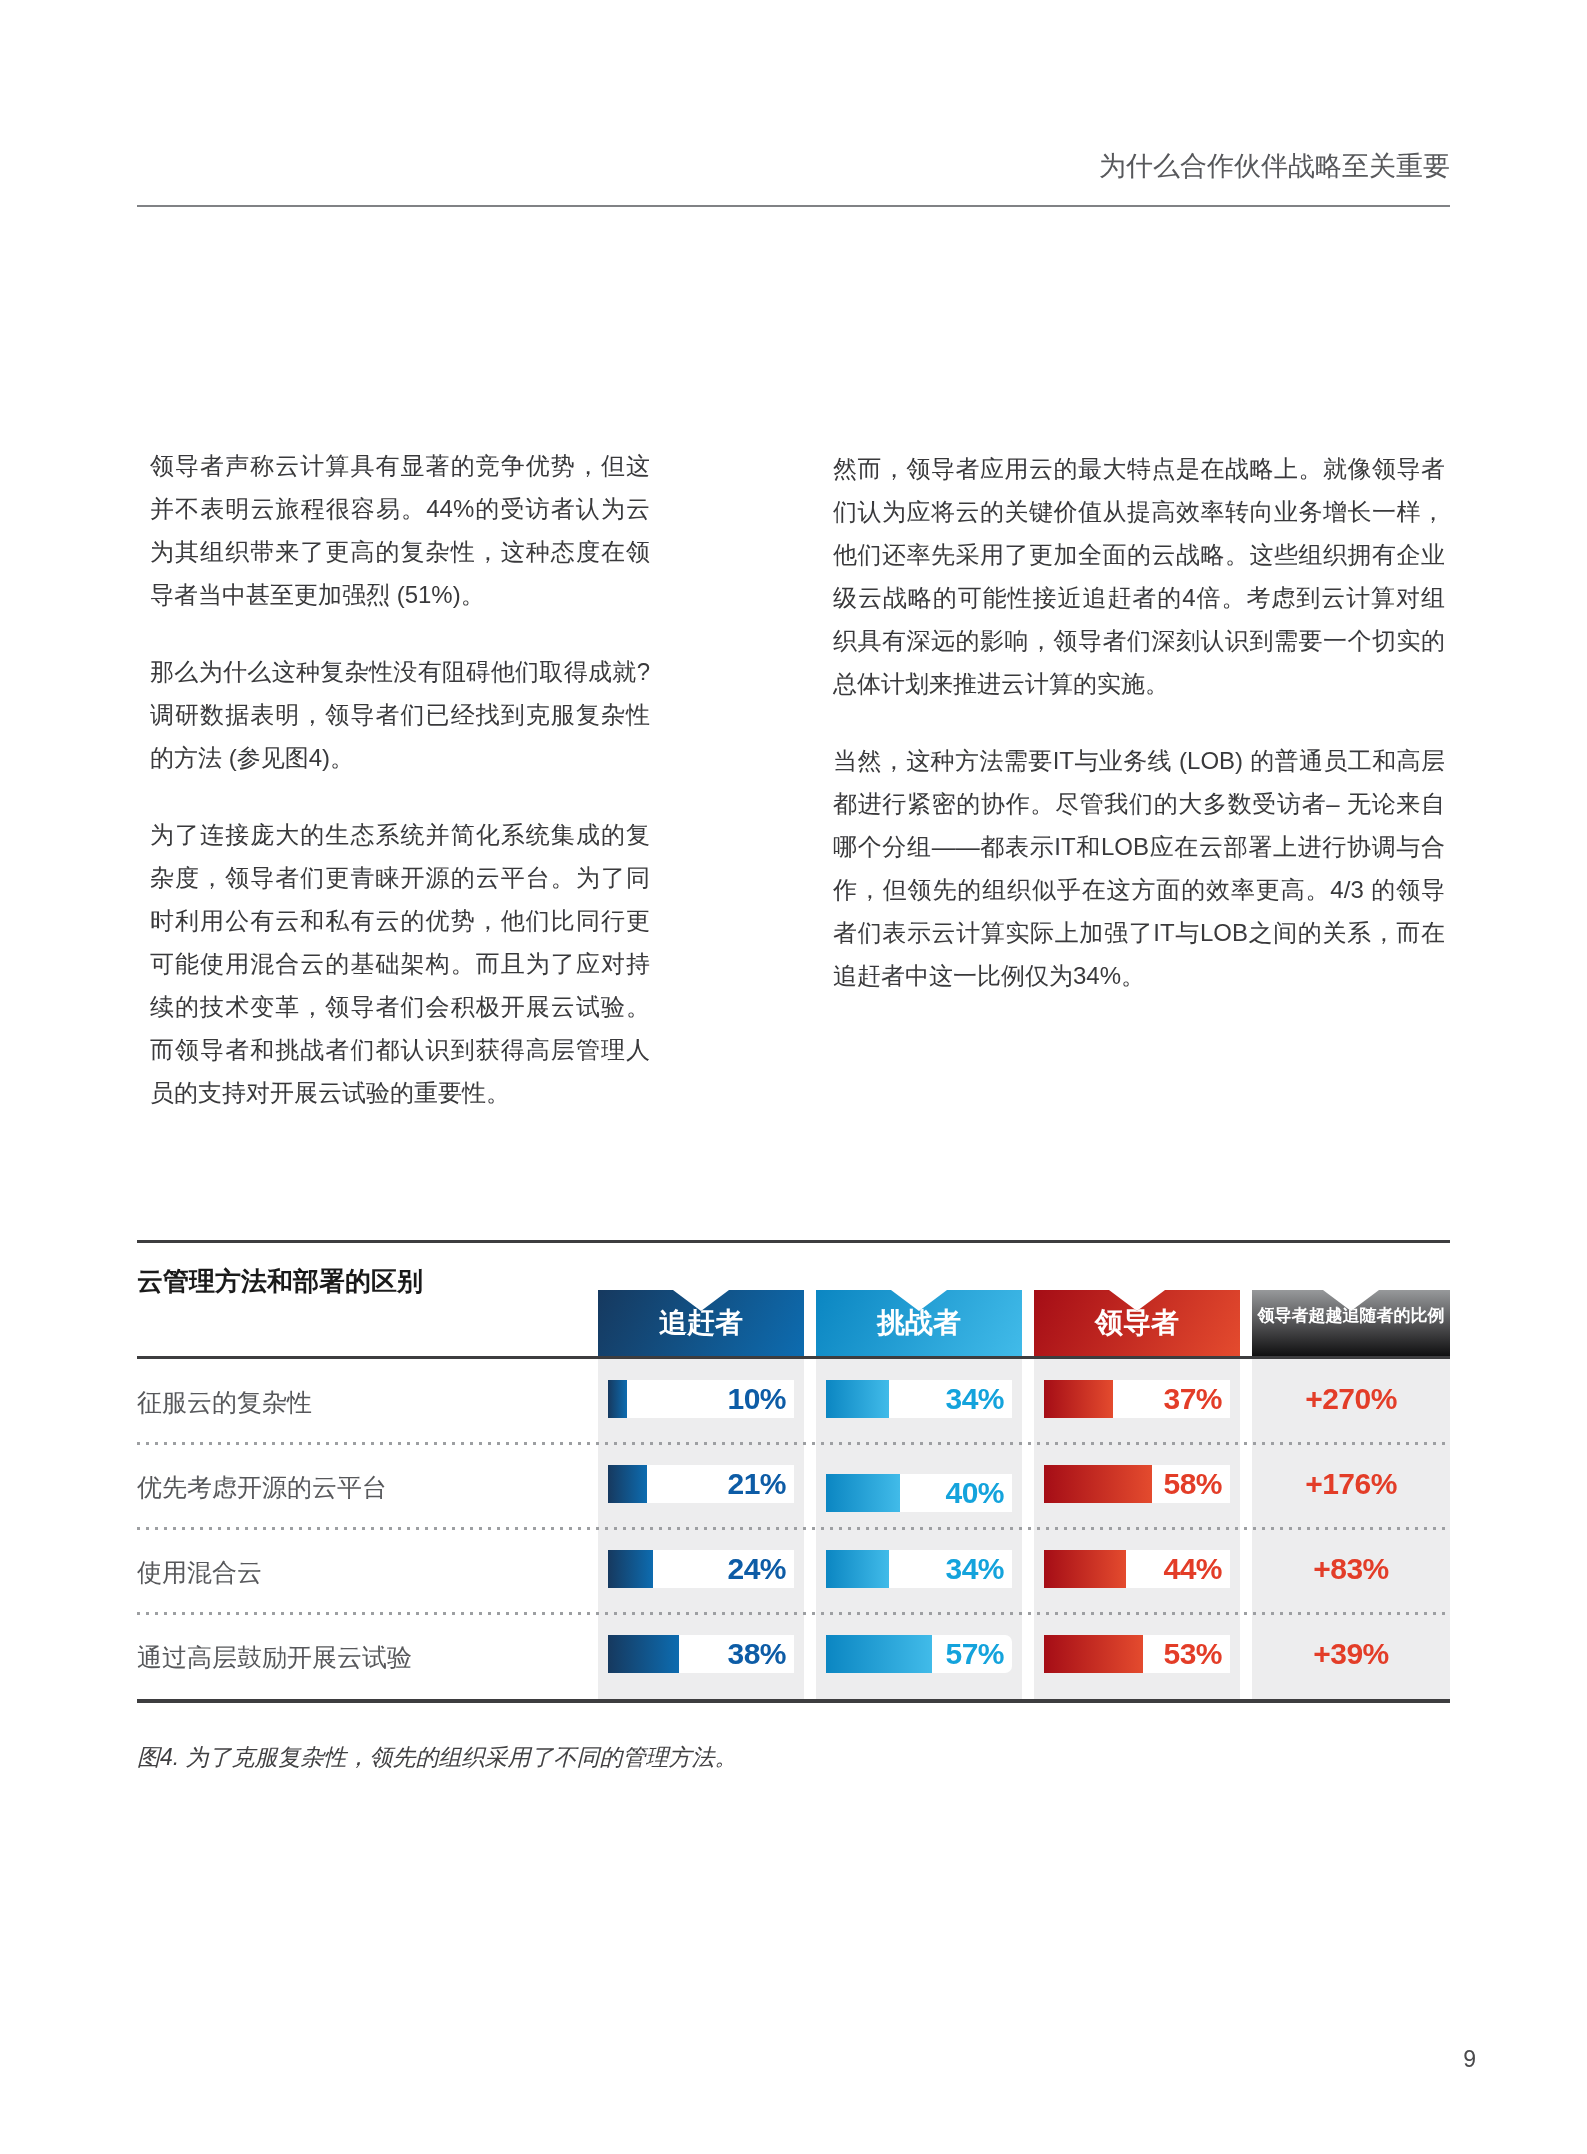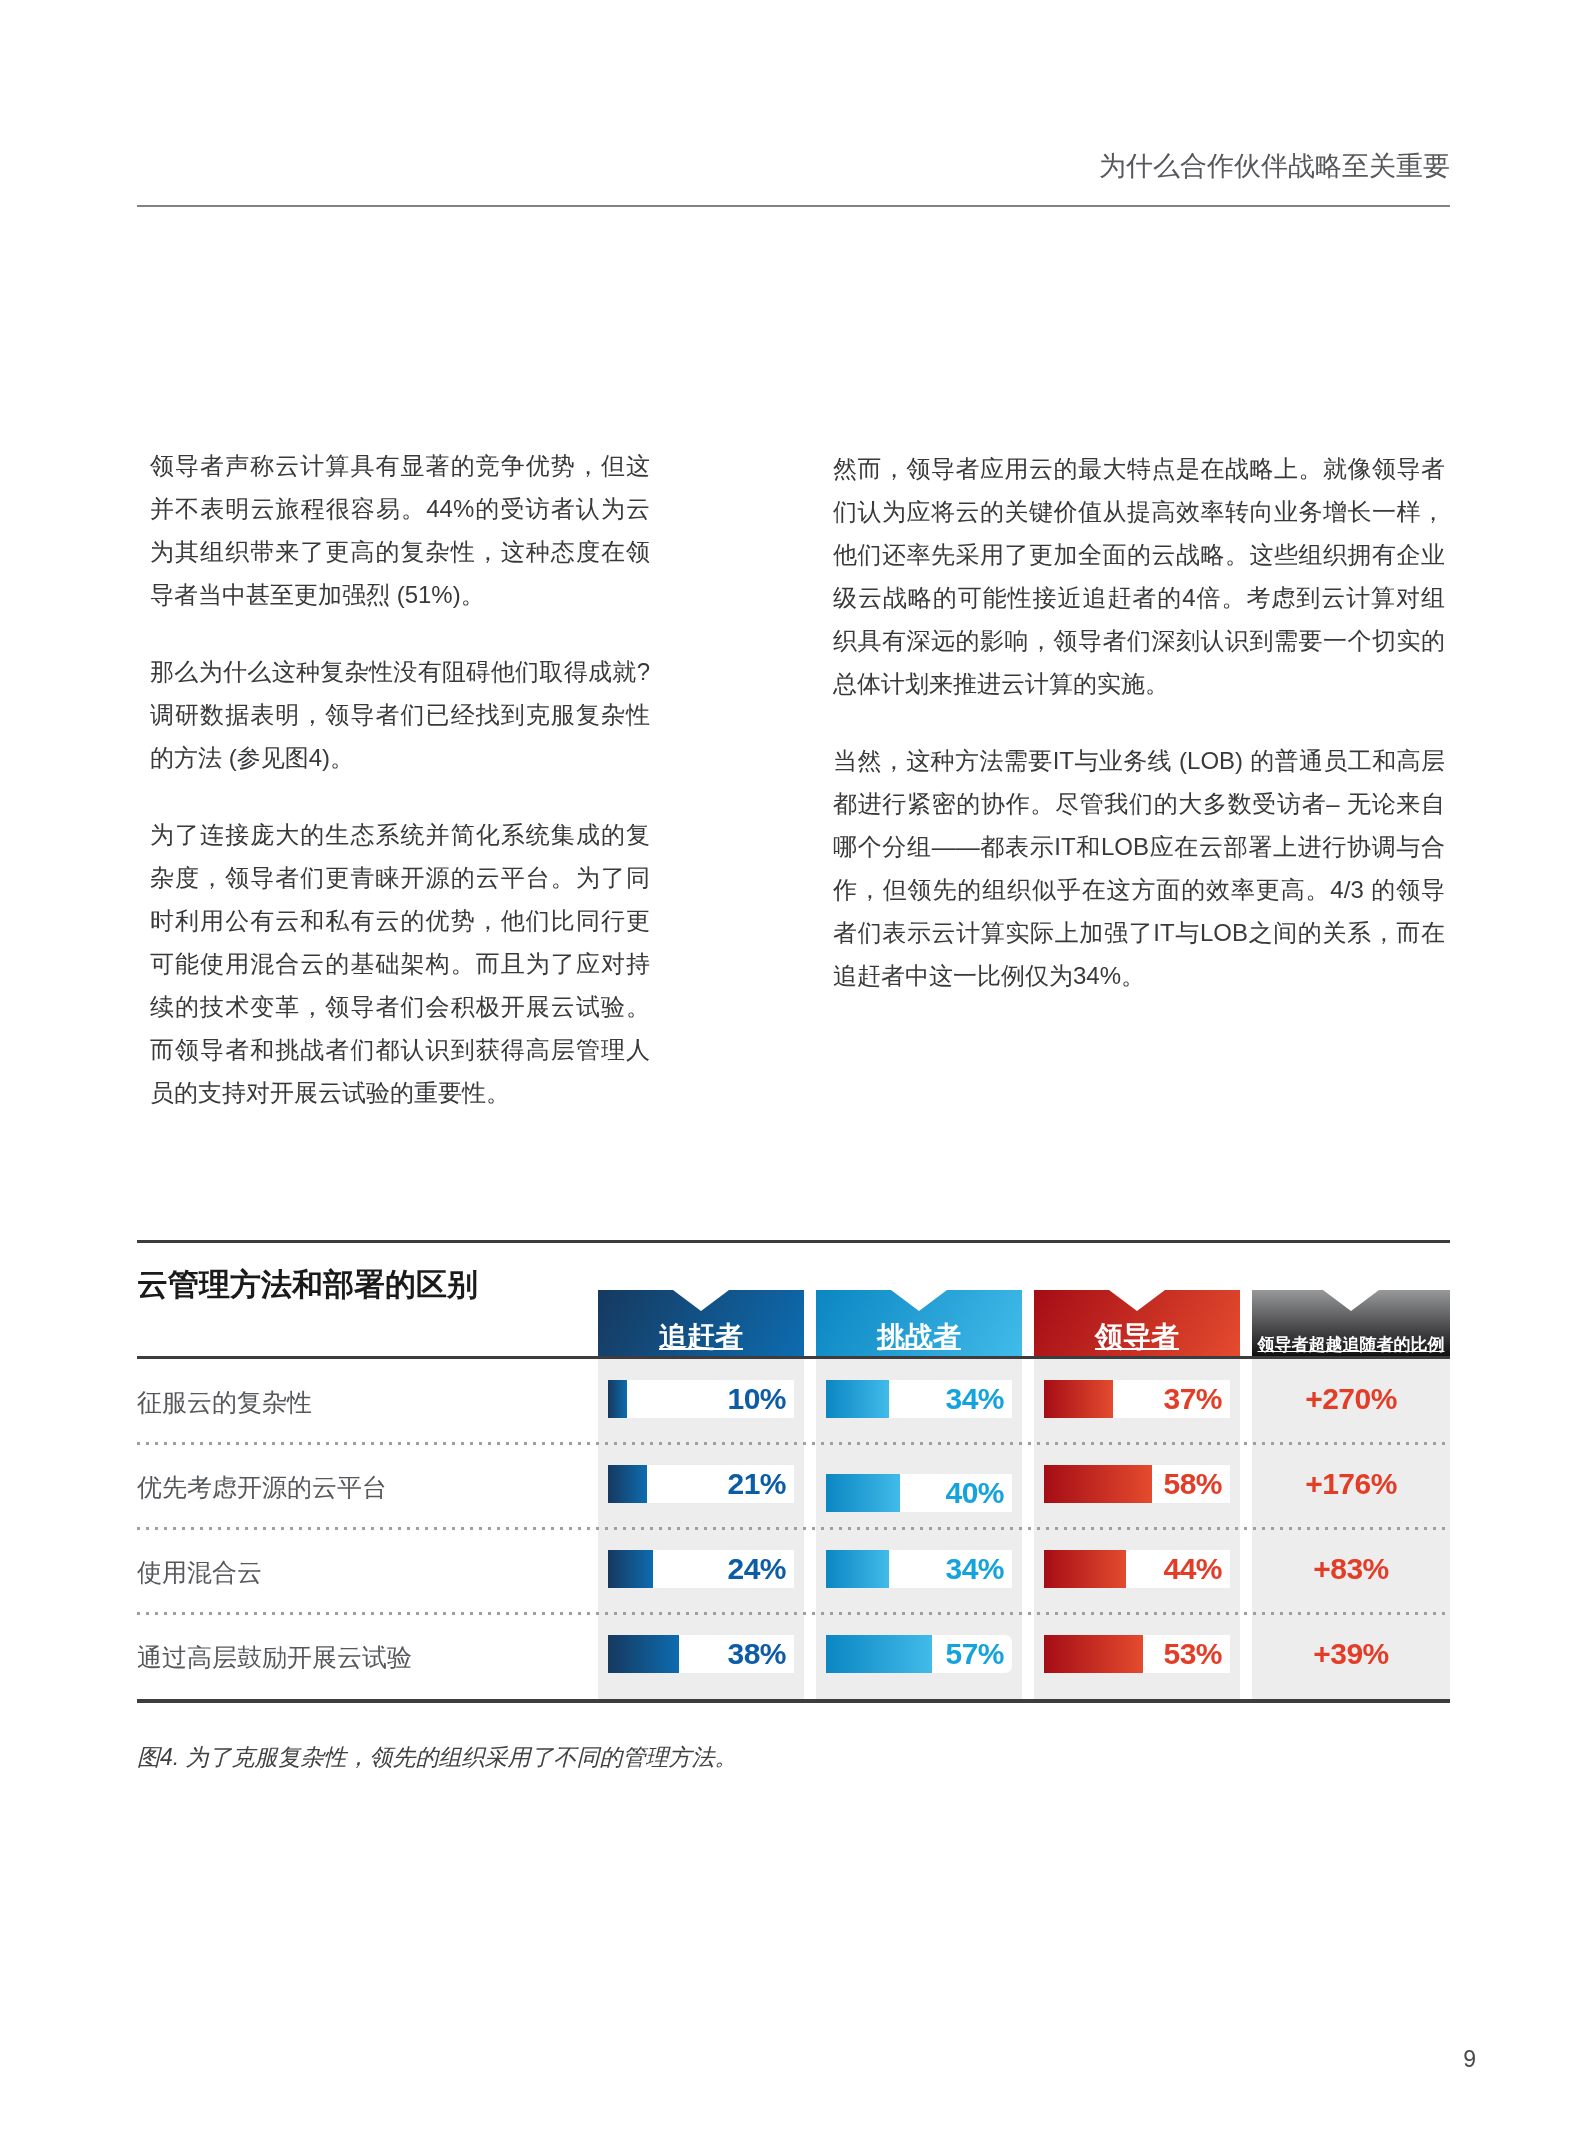--- a/index.html
+++ b/index.html
@@ -26,31 +26,30 @@
     color:var(--accent-blue);
   }
   .body-p {
     margin:0 0 34px 0; font-size:24px; line-height:43px; color:var(--text-dark);
     text-align:justify;
   }
   
   .chart { position:absolute; left:137px; top:1240px; width:1313px; height:464px; }
   .chart-topline { position:absolute; left:0; top:0; width:100%; height:3px; background:var(--line-dark); }
   .chart-title {
-    position:absolute; left:0; top:24px; margin:0; font-size:31px; font-weight:bold;
+    position:absolute; left:0; top:24px; margin:0; font-size:26px; font-weight:bold;
     color:#1a1a1a;
     text-align:center;
   }
   .col-head {
     position:absolute; top:50px; height:66px; width:206px;
-    display:flex; align-items:flex-end; justify-content:center;
+    display:flex; align-items:flex-start; justify-content:center;
     padding-top:14px; box-sizing:border-box;
     color:#ffffff; font-weight:bold; font-size:28px;
     clip-path:polygon(0 0, calc(50% - 28px) 0, 50% 21px, calc(50% + 28px) 0, 100% 0, 100% 100%, 0 100%);
-    text-decoration:underline;
   }
   .c0 { left:461px; } .c1 { left:679px; } .c2 { left:897px; }
   .c3 { left:1115px; width:198px; font-size:17px;
         background:linear-gradient(180deg, var(--header4-top) 0%, #4d4d4f 55%, var(--header4-bottom) 100%); }
   .chart-headline { position:absolute; left:0; top:116px; width:100%; height:3px; background:var(--line-dark); }
   .chart-bottomline { position:absolute; left:0; top:459px; width:100%; height:4px; background:var(--line-dark); }
   .col-panel { position:absolute; top:119px; height:340px; background:var(--panel-gray); }
   .row-label {
     position:absolute; left:0; width:445px; font-size:25px; line-height:38px;
     color:var(--text-gray); white-space:nowrap;

